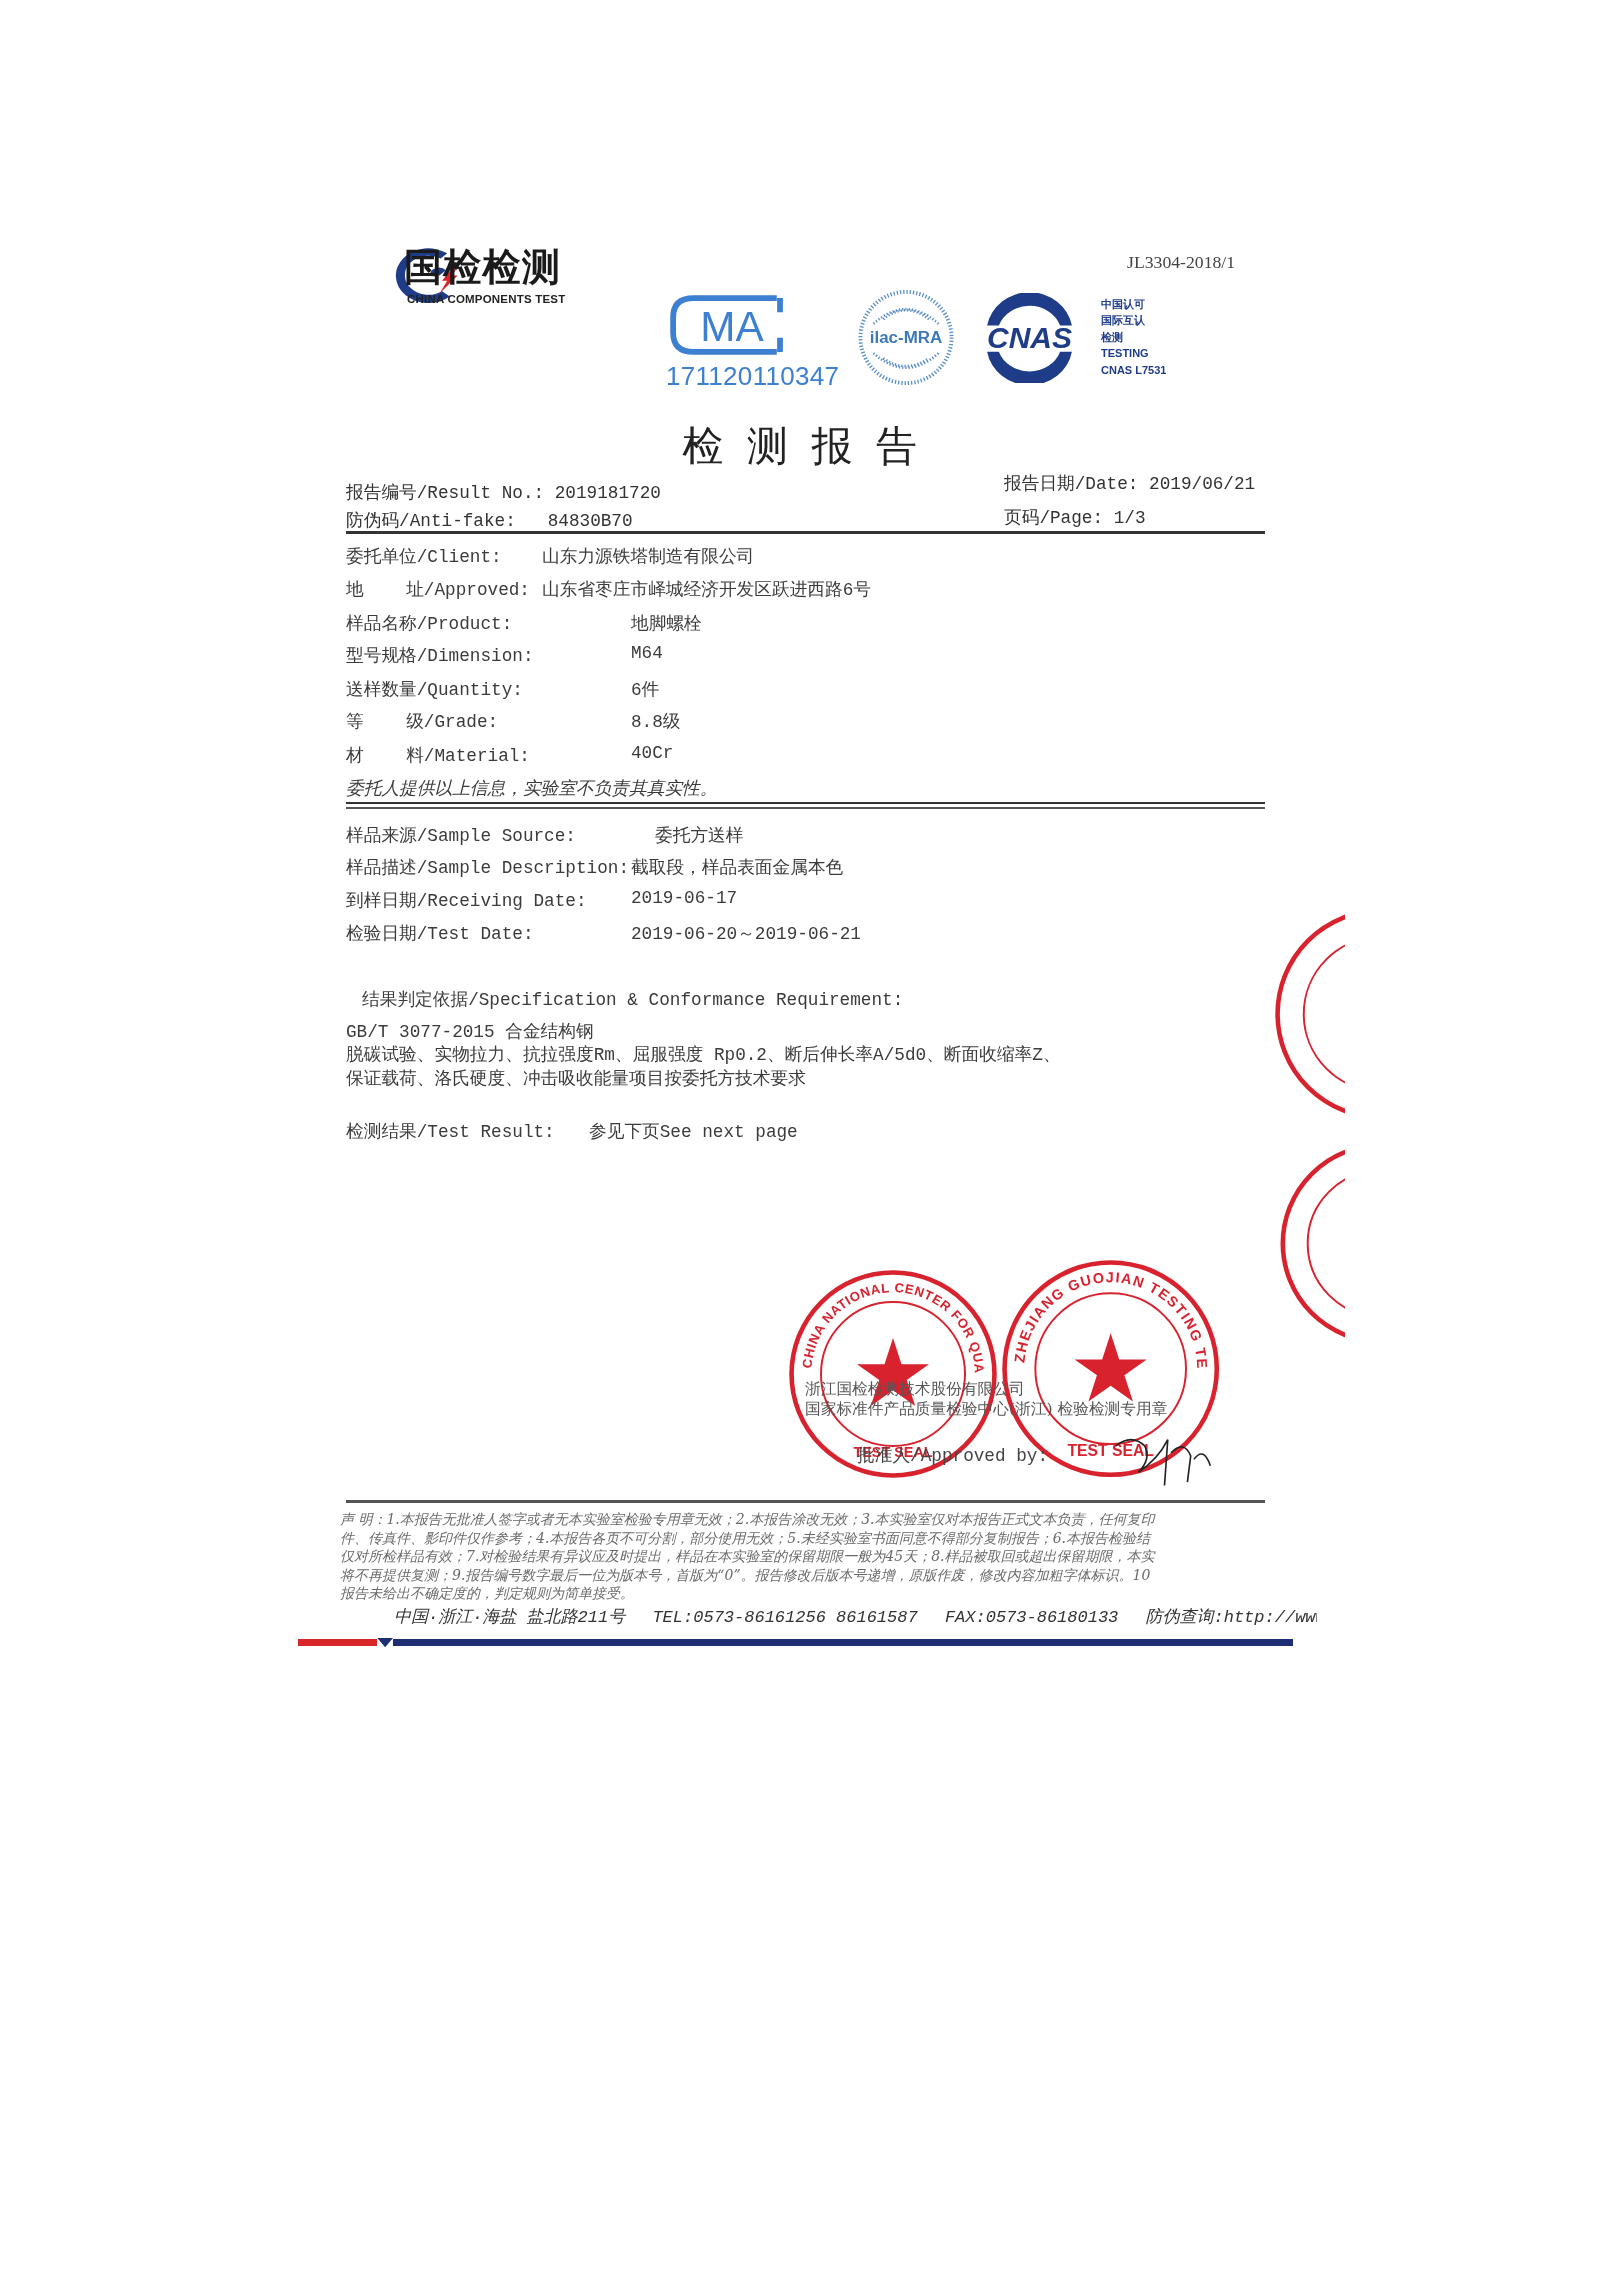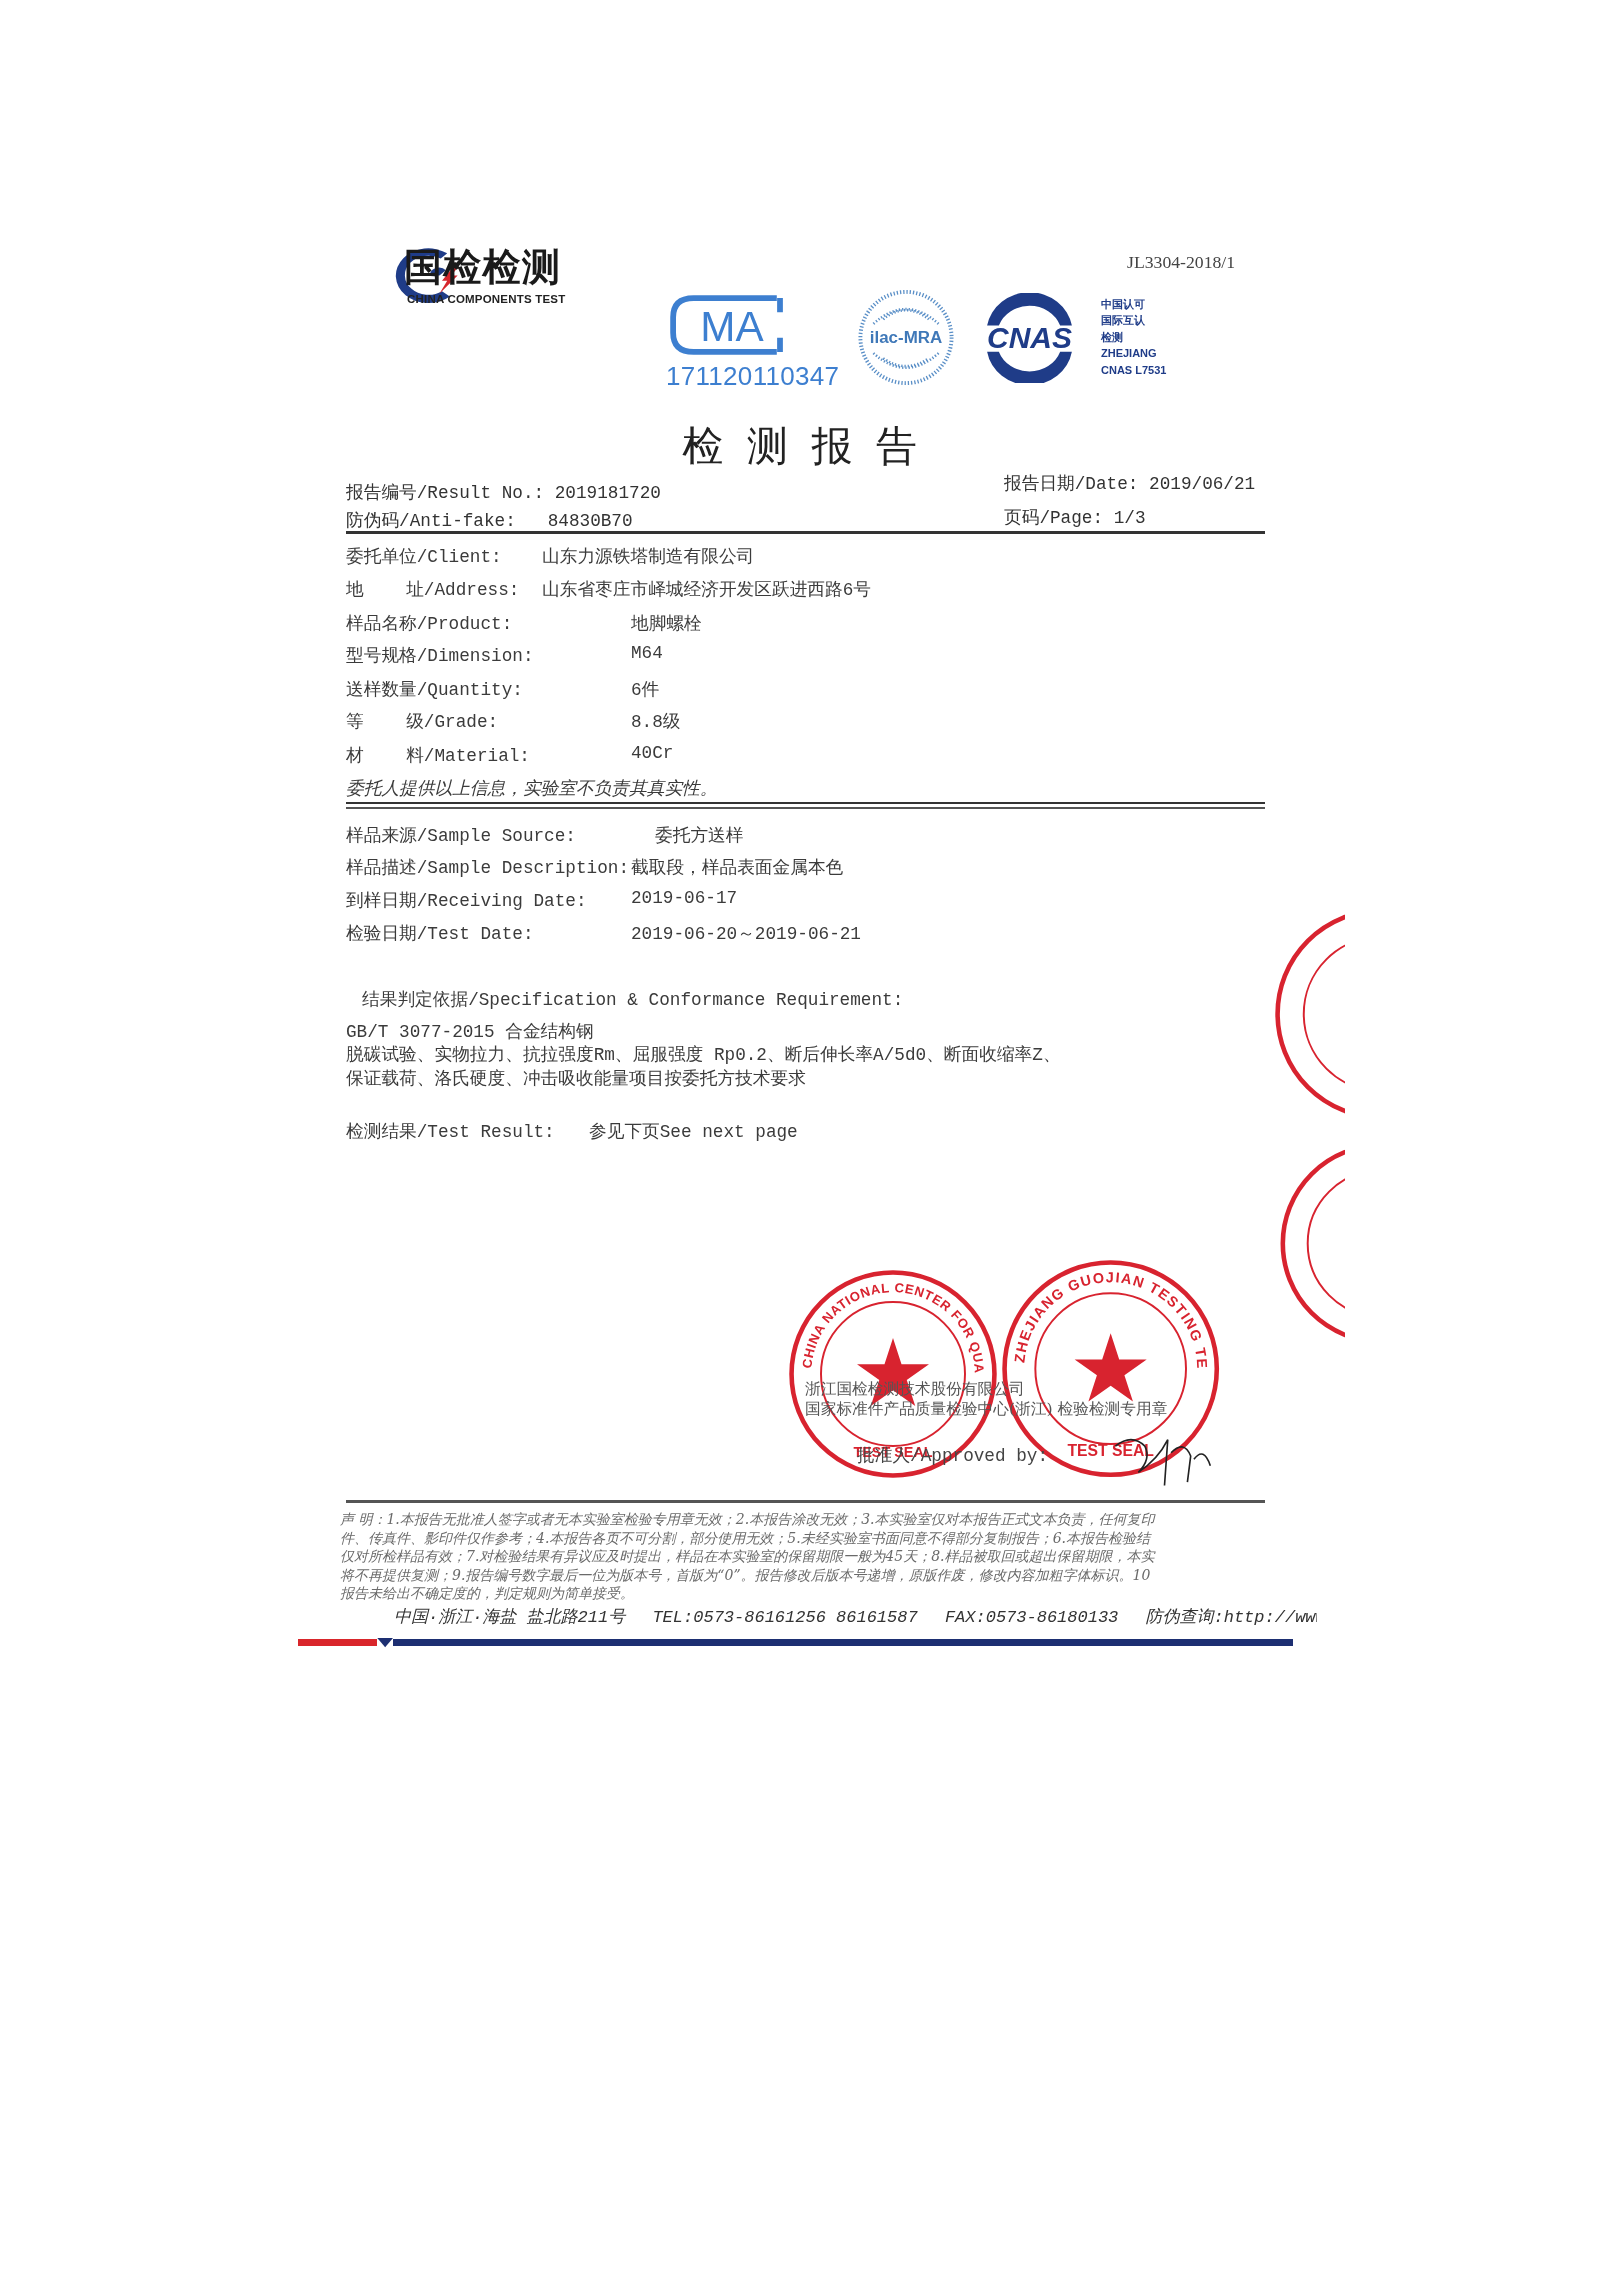--- a/index.html
+++ b/index.html
@@ -83,34 +83,34 @@
 
 <svg class="abs cnas" viewBox="0 0 170 138">
   <path d="M20 50 A66 62 0 0 1 150 50 L132 50 A50 46 0 0 0 38 50 Z" fill="#1f3c88"></path>
   <path d="M20 90 A66 62 0 0 0 150 90 L132 90 A50 46 0 0 1 38 90 Z" fill="#1f3c88"></path>
   <text x="85" y="84" text-anchor="middle" font-family="Liberation Sans, sans-serif" font-weight="bold" font-style="italic" font-size="46" fill="#1f3c88">CNAS</text>
 </svg>
 <div class="abs cnas-text">
   <div>中国认可</div>
   <div>国际互认</div>
   <div>检测</div>
-  <div>ZHEJIANG</div>
+  <div>TESTING</div>
   <div>CNAS L7531</div>
 </div>
 
 <div class="abs title">检测报告</div>
 
 <div class="abs meta" style="left:346px; top:480px;"><span>报告编号/Result No.:</span> <span>2019181720</span></div>
 <div class="abs meta" style="left:346px; top:508px;"><span>防伪码/Anti-fake:</span>   <span>84830B70</span></div>
 <div class="abs meta" style="left:1004px; top:471px;"><span>报告日期/Date:</span> <span>2019/06/21</span></div>
 <div class="abs meta" style="left:1004px; top:505px;"><span>页码/Page:</span> <span>1/3</span></div>
 <div class="hr" style="top:531px; height:2.6px;"></div>
 
 <div class="row" style="top:544px;"><span>委托单位/Client:</span><span class="val" style="left:196px;">山东力源铁塔制造有限公司</span></div>
-<div class="row" style="top:577px;"><span>地    址/Address:</span><span class="val" style="left:196px;">山东省枣庄市峄城经济开发区跃进西路6号</span></div>
+<div class="row" style="top:577px;"><span>地    址/Approved:</span><span class="val" style="left:196px;">山东省枣庄市峄城经济开发区跃进西路6号</span></div>
 <div class="row" style="top:611px;text-align:right;"><span>样品名称/Product:</span><span class="val" style="left:285px;">地脚螺栓</span></div>
 <div class="row" style="top:643px;"><span>型号规格/Dimension:</span><span class="val" style="left:285px;">M64</span></div>
 <div class="row" style="top:677px;"><span>送样数量/Quantity:</span><span class="val" style="left:285px;">6件</span></div>
 <div class="row" style="top:709px;"><span>等    级/Grade:</span><span class="val" style="left:285px;">8.8级</span></div>
 <div class="row" style="top:743px;"><span>材    料/Material:</span><span class="val" style="left:285px;">40Cr</span></div>
 <div class="row italic serif" style="top:776px; font-family:'DejaVu Serif','Liberation Serif',serif;">委托人提供以上信息，实验室不负责其真实性。</div>
 <div class="hr" style="top:802px; height:2px;"></div>
 <div class="hr" style="top:807px; height:2px; background:#555;"></div>
 
 <div class="row" style="top:823px;"><span>样品来源/Sample Source:</span><span class="val" style="left:285px;margin-left:24px;">委托方送样</span></div>

